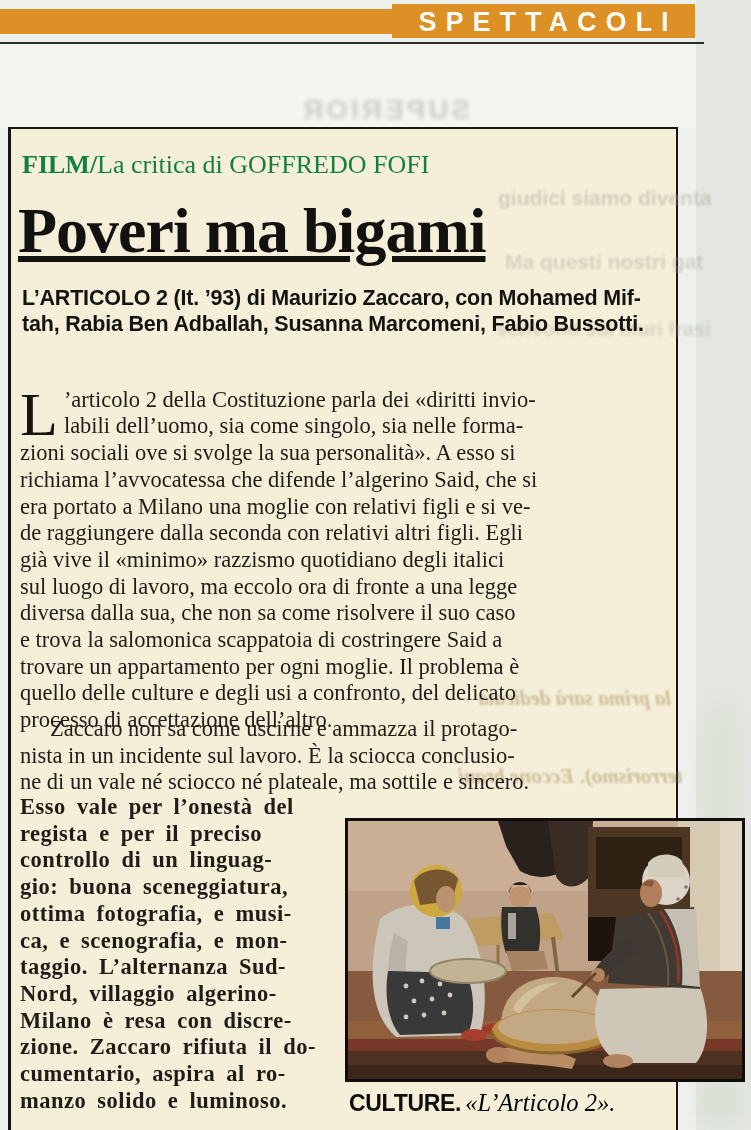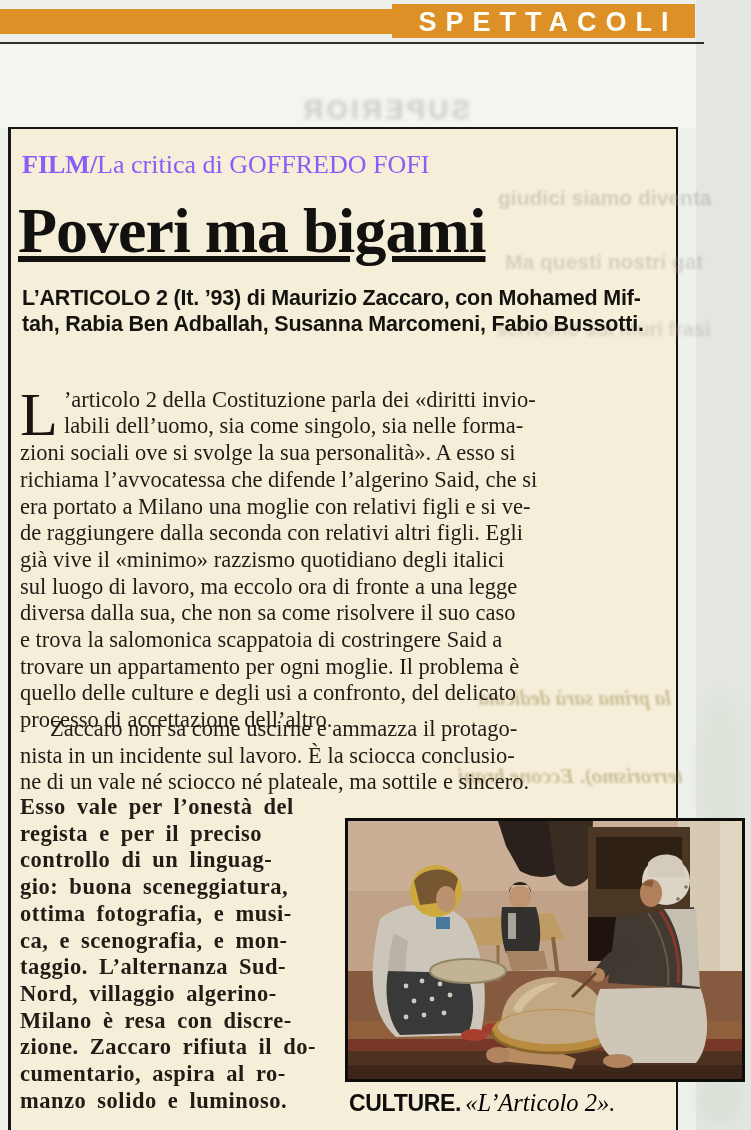--- a/index.html
+++ b/index.html
@@ -19,21 +19,21 @@
   .ghost{color:#a9aca4;font-family:"Liberation Sans",sans-serif;font-weight:bold;
          filter:blur(2px);opacity:.55;white-space:nowrap;}
   .ghost.mir{transform:scaleX(-1);}
   .ghost.sepia{color:#a08c55;font-family:"Liberation Serif",serif;font-style:italic;
                filter:blur(1.2px);opacity:.5;}
   .smudge{border-radius:50%;filter:blur(7px);}
   
   .article{left:8px;top:127px;width:670px;height:1003px;background:#f5eed9;
            border-top:2px solid #161616;border-left:3px solid #161616;border-right:2px solid #161616;
            box-sizing:border-box;}
-  .kicker{left:22px;top:150px;font-size:26px;color:#8b5cf6;white-space:nowrap;}
+  .kicker{left:22px;top:150px;font-size:26px;color:#15803d;white-space:nowrap;}
   .kicker b{font-weight:bold;}
   .headline{left:18px;top:194px;font-size:64px;font-weight:bold;letter-spacing:-1px;
             color:#131110;white-space:nowrap;text-decoration:underline;}
   .standfirst{left:22px;top:286px;width:648px;font-family:"Liberation Sans",sans-serif;
               font-weight:bold;font-size:21.5px;line-height:25.5px;letter-spacing:-0.2px;
               color:#15130f;white-space:pre-line;}
   .bodytext{font-size:22.5px;line-height:26.7px;color:#211d16;white-space:pre-line;}
   .para1{left:20px;top:360px;width:650px;}
   .dropcap{float:left;font-size:62px;line-height:50px;font-weight:normal;
            padding:2px 6px 0 0;color:#181510;}

